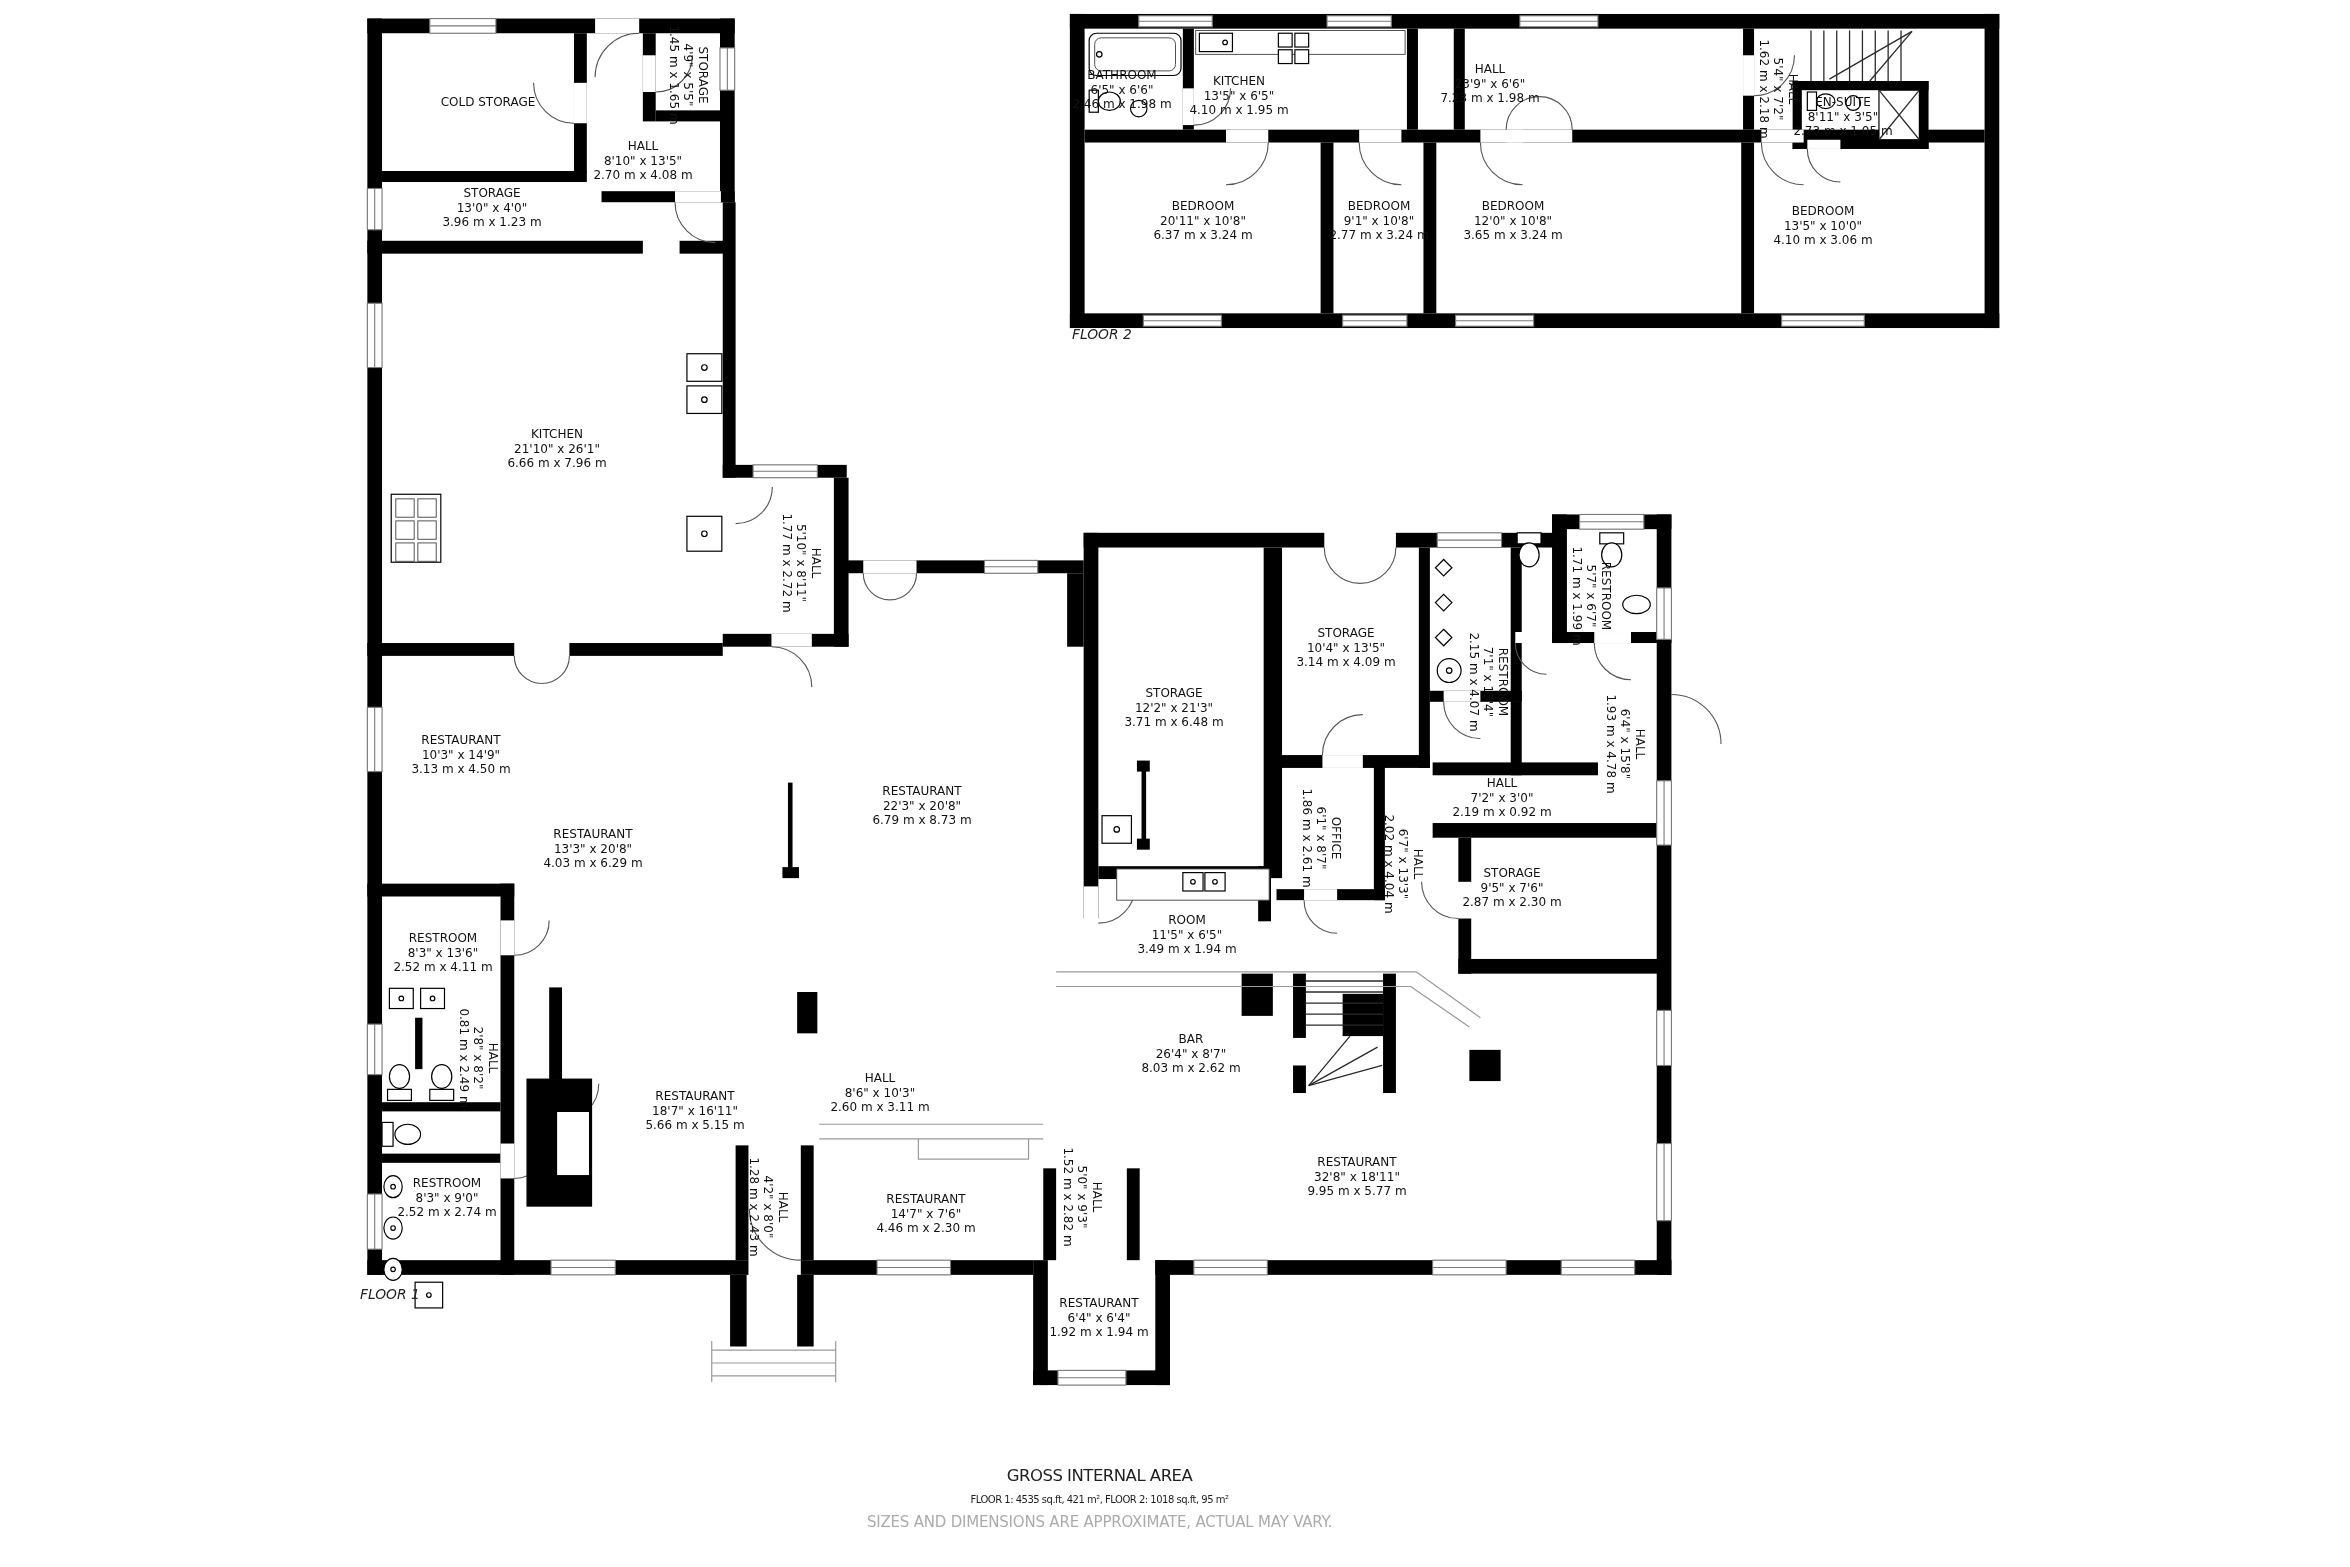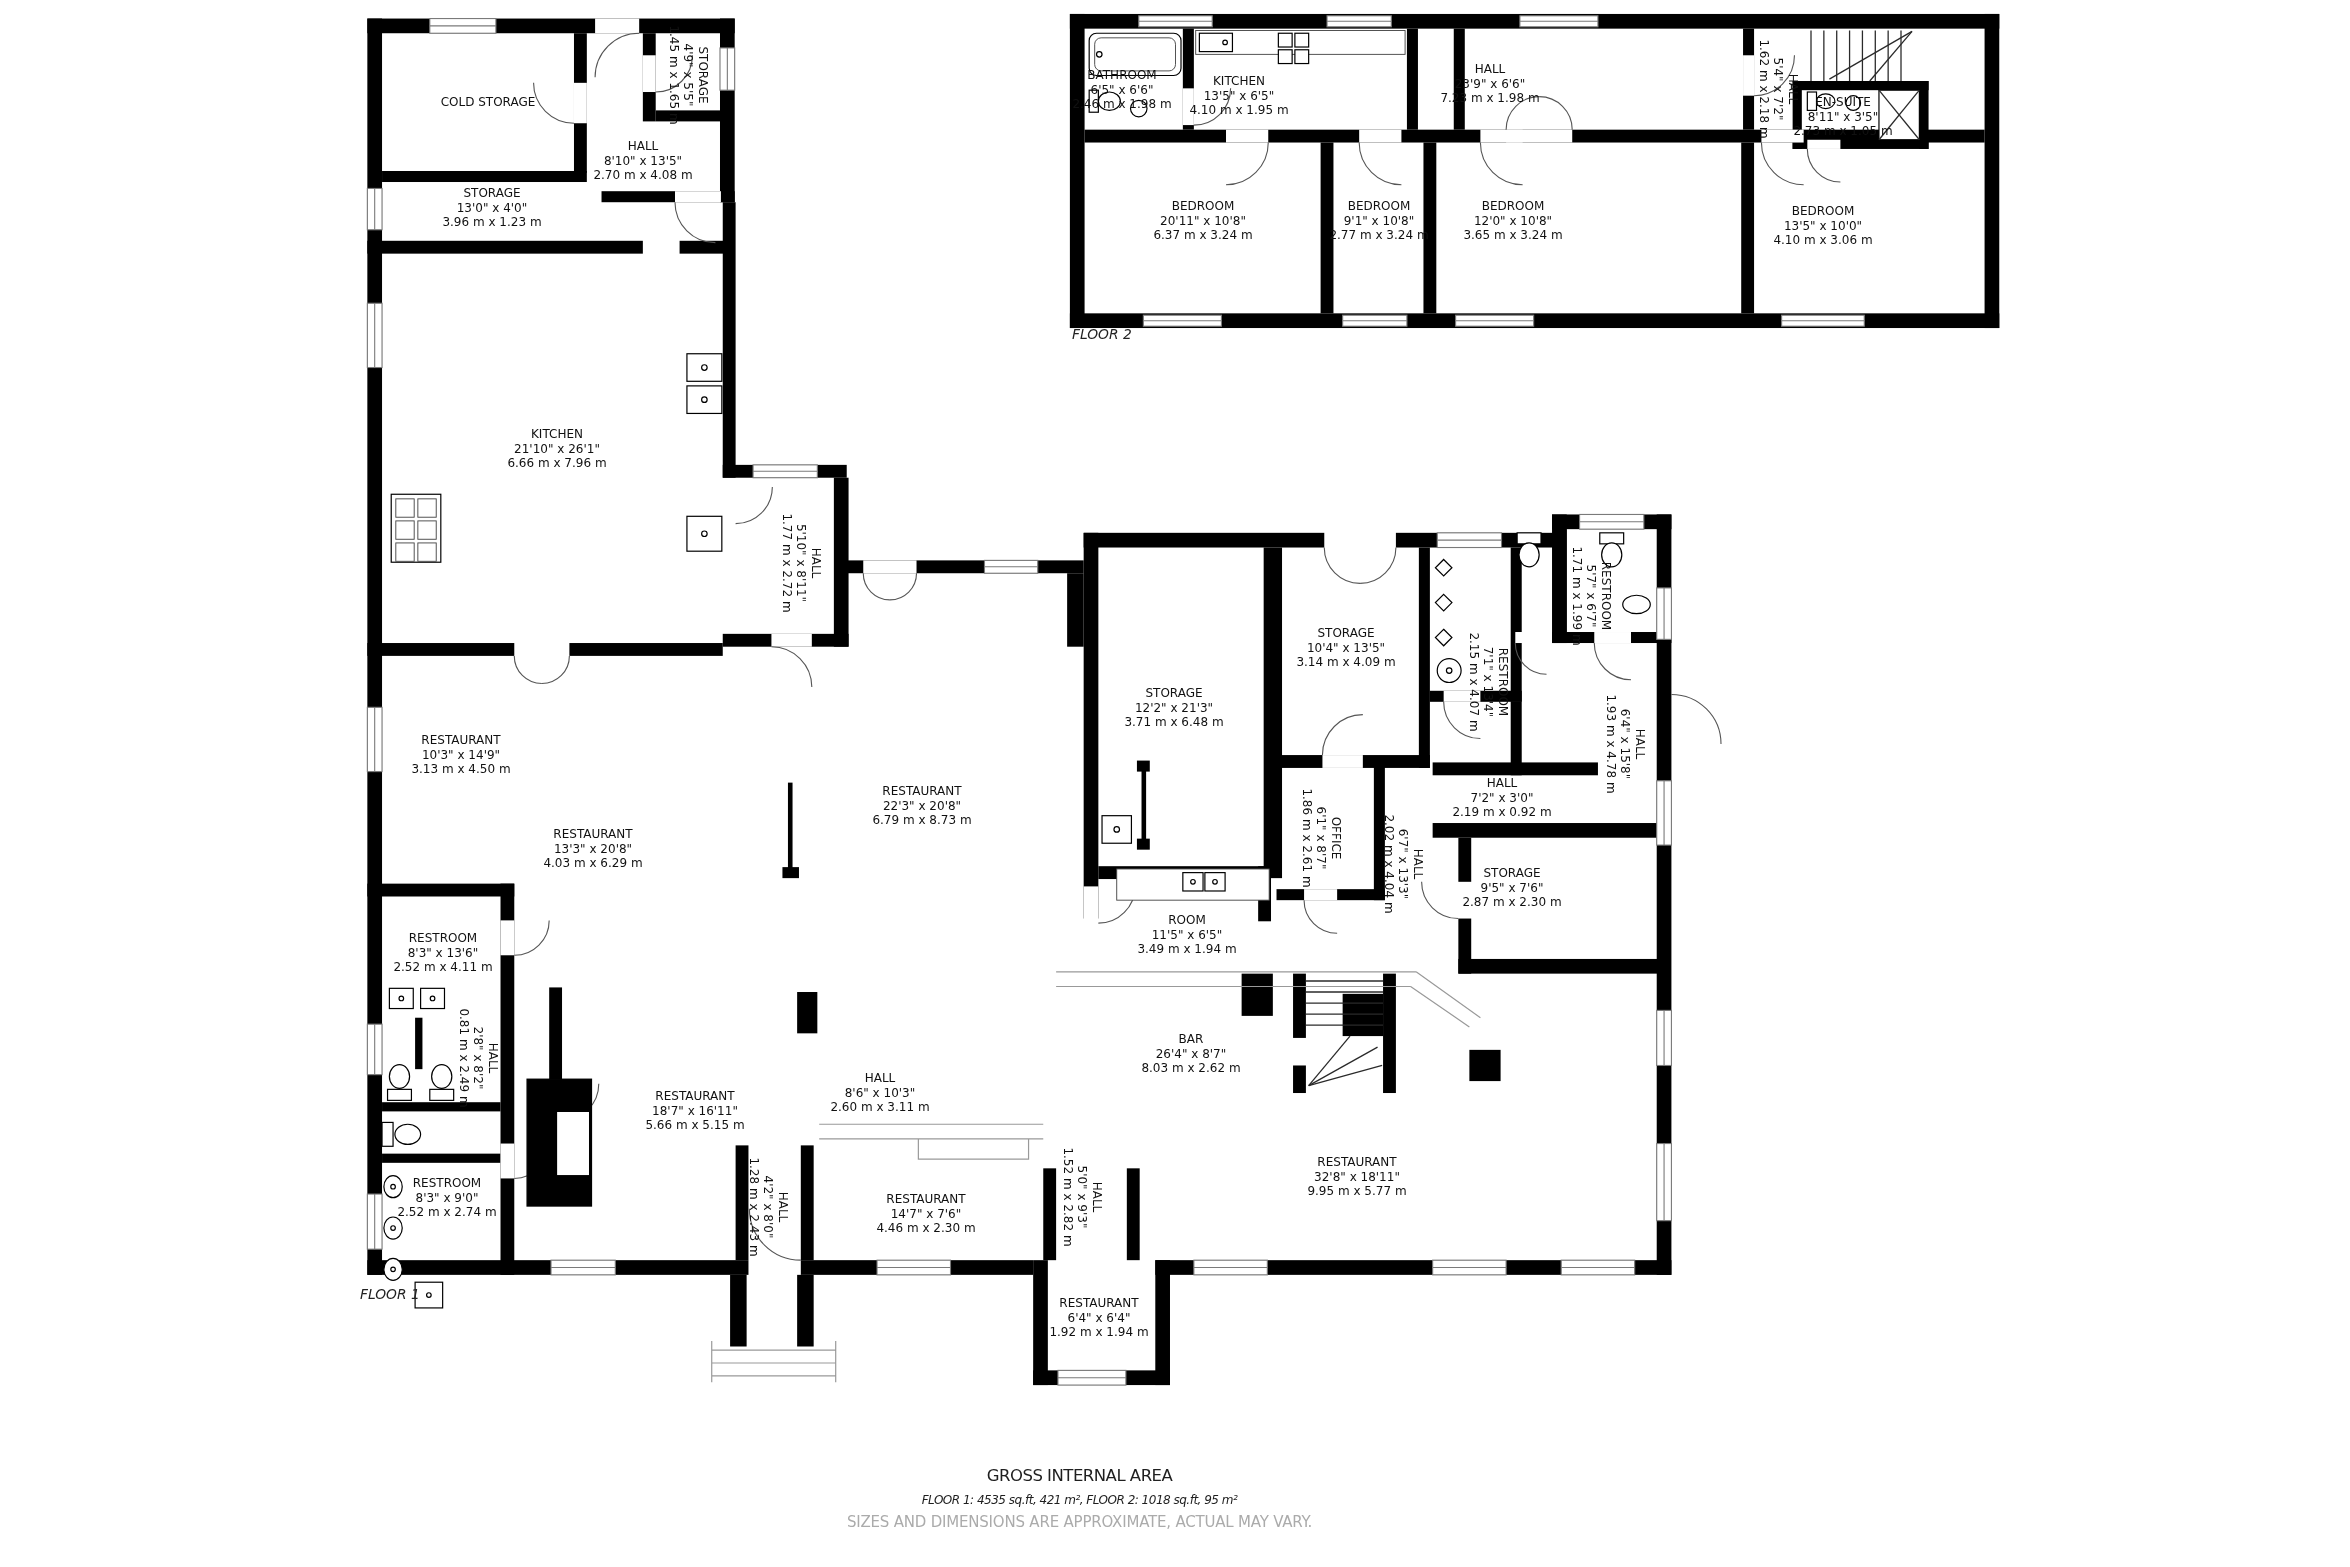--- a/index.html
+++ b/index.html
@@ -13,24 +13,24 @@
   svg .arc{fill:none;stroke:#555;stroke-width:1.2;}
   svg .ln{stroke:#2a2a2a;stroke-width:1.4;}
   svg .thin{fill:none;stroke:#999;stroke-width:1.3;}
   svg .fix{fill:#fff;stroke:#000;stroke-width:1.3;}
   svg .fx2{fill:#fff;stroke:#444;stroke-width:1;}
   .lbl{position:absolute;transform:translate(-50%,-50%);text-align:center;
        font-size:12px;line-height:14.7px;color:#111;}
   .lbl div{white-space:nowrap;}
   .lbl.v{transform:translate(-50%,-50%) rotate(90deg);}
   .tag{position:absolute;font-size:13.8px;color:#222;font-style:italic;}
-  .footer{position:absolute;left:712px;top:1463px;width:735px;text-align:center;
+  .footer{position:absolute;left:732px;top:1463px;width:735px;text-align:center;
           color:#1f1f1f;letter-spacing:-0.5px;}
   .footer .t1{font-size:16.5px;line-height:25px;}
-  .footer .t2,.footer .t3{font-size:12px;line-height:24px;font-style:italic;}
+  .footer .t2,.footer .t3{font-size:10px;line-height:24px;}
   .footer .t4{font-size:15px;line-height:20px;color:#ababab;letter-spacing:-0.2px;}
 </style>
 </head>
 <body>
 
 <div class="plan">
 
 <svg width="2351" height="1568" viewBox="0 0 2560 1707">
   <defs>
     <pattern id="hatch" width="8" height="8" patternTransform="rotate(45)" patternUnits="userSpaceOnUse">

